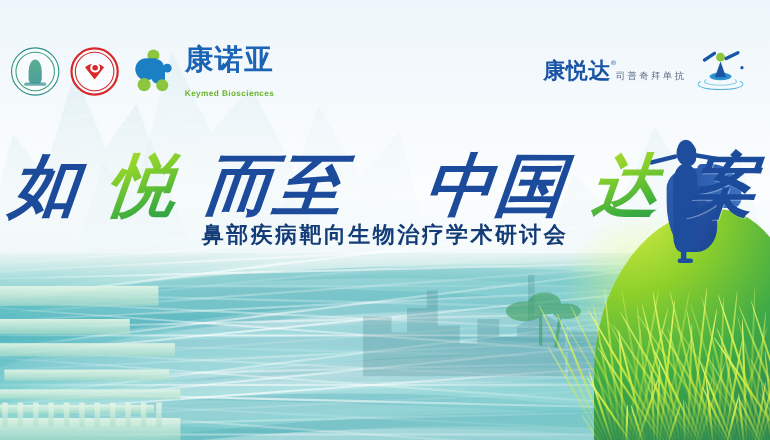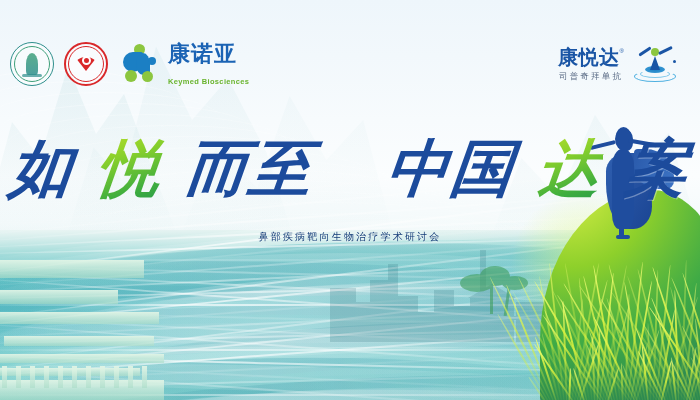--- a/index.html
+++ b/index.html
@@ -118,30 +118,30 @@
   #seal-green .ring { border:1.6px solid #2e8f8c; background:rgba(255,255,255,.45); }
   #seal-green .ring2 { border:1px solid #3fa07a; }
   #seal-red .ring { border:2px solid #d9282a; background:rgba(255,255,255,.55); }
   #seal-red .ring2 { border:1px solid #d9282a; }
 
   #keymed { display:flex; align-items:center; gap:6px; margin-left:4px; }
   #keymed-mark { position:relative; width:40px; height:40px; }
   #keymed-mark span { position:absolute; border-radius:50%; }
   #keymed-text { display:flex; flex-direction:column; line-height:1; }
   #keymed-cn {
-    font-size:22px; font-weight:700; color:#1b63b4; letter-spacing:1px;
+    font-size:26px; font-weight:700; color:#1b63b4; letter-spacing:1px;
     font-family:"DejaVu Sans", sans-serif;
   }
   #keymed-en {
     font-size:7.5px; font-weight:700; color:#6ab42e; letter-spacing:.35px; margin-top:13px;
   }
 
   
   #product-logo { position:absolute; right:22px; top:44px; display:flex; align-items:center; gap:8px; }
-  #product-text { display:flex; flex-direction:column; align-items:center; line-height:1; }
+  #product-text { display:flex; align-items:flex-end; line-height:1; }
   #product-cn-wrap { display:flex; align-items:flex-start; }
   #product-cn {
     font-size:20px; font-weight:700; color:#1a55a5; letter-spacing:.5px;
     font-family:"DejaVu Sans", sans-serif;
   }
   #product-reg { font-size:6px; color:#1a55a5; margin-top:1px; }
   #product-sub {
     font-size:8.5px; color:#5a6b85; letter-spacing:2.2px; margin-top:5px;
     font-family:"DejaVu Sans", sans-serif;
   }
@@ -162,23 +162,23 @@
     color:#1c4b9c;
     text-shadow:1px 1px 0 rgba(255,255,255,.35);
   }
   #main-title .green {
     background:linear-gradient(160deg,#b9e02c 0%,#86cf2c 35%,#3fae3e 75%,#279a4b 100%);
     -webkit-background-clip:text; background-clip:text; color:transparent;
   }
   #main-title .gap { display:inline-block; width:26px; }
 
   #subtitle {
-    margin-top:30px;
+    margin-top:0;
     font-family:"DejaVu Sans", sans-serif;
-    font-size:10px; font-weight:400; color:#143d78;
+    font-size:20px; font-weight:700; color:#143d78;
     letter-spacing:2.2px;
     text-shadow:0 1px 1px rgba(255,255,255,.55);
   }
 </style>
 </head>
 <body>
 
 <div id="banner">
 
   <div id="mountains">

